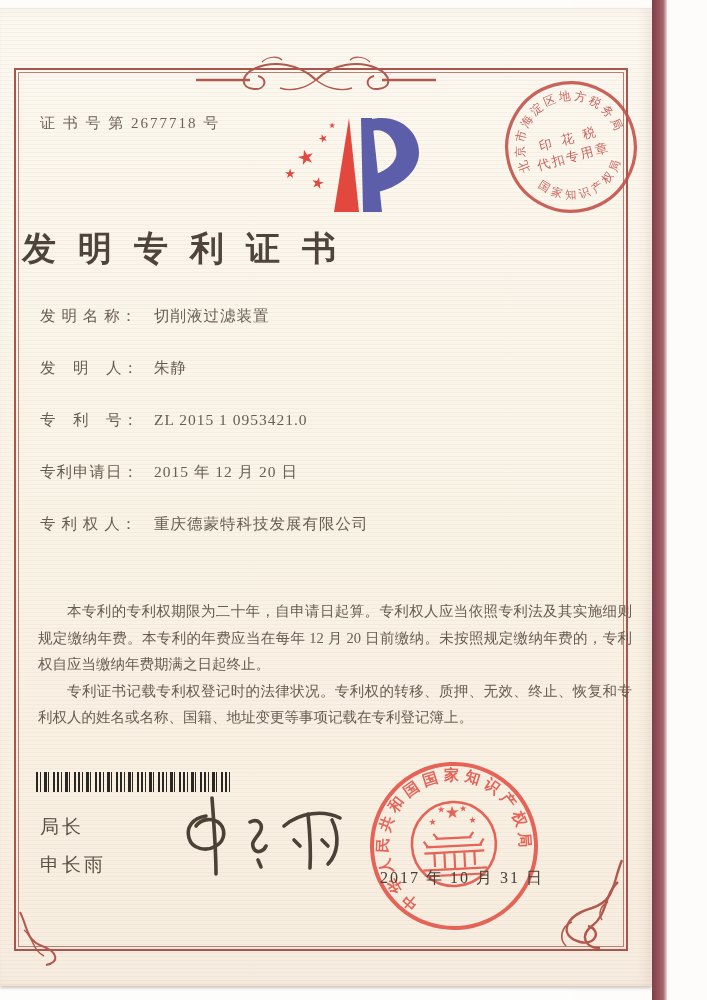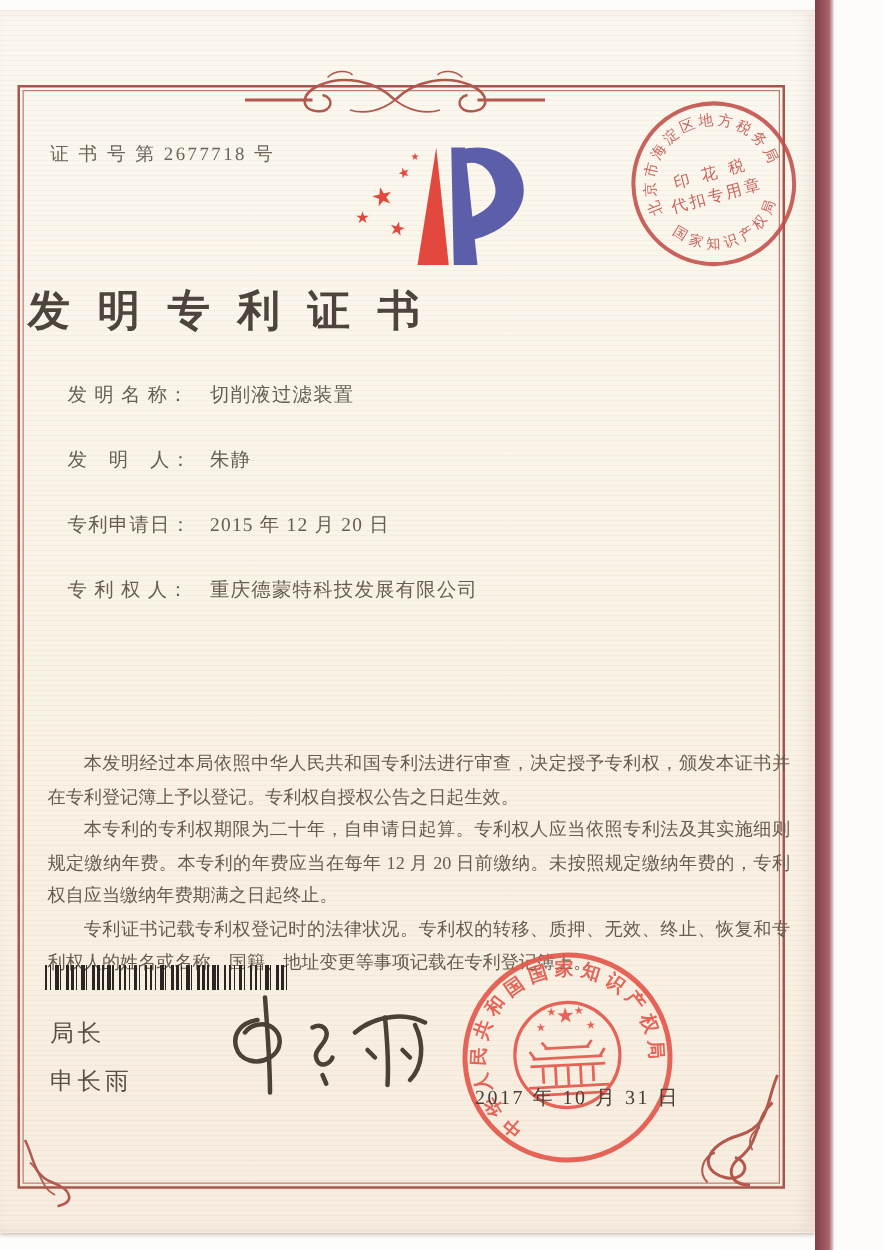--- a/index.html
+++ b/index.html
@@ -21,21 +21,21 @@
     position:absolute; left:14px; top:60px; width:614px; height:883px;
     border:2px solid #a8554d;
   }
   .frame::after { content:""; position:absolute; inset:2px; border:1px solid #bd7d72; }
   .ornament { position:absolute; color:#b2584c; }
   .cert-no { position:absolute; left:40px; top:106px; font-size:15px; letter-spacing:2px; color:#6d6357; }
   .logo { position:absolute; left:276px; top:106px; }
   .tax-seal { position:absolute; left:496px; top:64px; transform:rotate(-15deg); opacity:0.88; }
   .title { position:absolute; left:0; width:644px; top:218px; 
     font-size:34px; font-weight:bold; color:#4e443b; letter-spacing:22px; text-indent:22px; }
-  .fields { position:absolute; left:54px; top:298px; width:560px; }
+  .fields { position:absolute; left:40px; top:298px; width:560px; }
   .field-row { height:52px; font-size:15.5px; color:#675d50; letter-spacing:1px; }
   .field-row .lab { display:inline-block; min-width:108px; }
   .field-row .val { margin-left:6px; }
   .paras { position:absolute; left:38px; top:590px; width:594px; font-size:14.5px;
     line-height:26.5px; color:#665c4f; text-align:justify; }
   .paras p { text-indent:2em; }
   .barcode { position:absolute; left:36px; top:764px; width:196px; height:20px;
     background:repeating-linear-gradient(90deg,
       #2a2723 0 2px, transparent 2px 4px,
       #2a2723 4px 5px, transparent 5px 8px,
@@ -119,29 +119,31 @@
     <div class="title">发明专利证书</div>
 
     <div class="fields">
       <div class="field-row">
         <span class="lab">发 明 名 称：</span><span class="val">切削液过滤装置</span>
       </div>
       <div class="field-row">
         <span class="lab">发　明　人：</span><span class="val">朱静</span>
       </div>
       <div class="field-row">
+        <span class="lab">专　利　号：</span><span class="val">ZL 2015 1 0953421.0</span>
+      </div>
+      <div class="field-row">
         <span class="lab">专利申请日：</span><span class="val">2015 年 12 月 20 日</span>
       </div>
       <div class="field-row">
         <span class="lab">专 利 权 人：</span><span class="val">重庆德蒙特科技发展有限公司</span>
       </div>
     </div>
 
     <div class="paras">
-      <p>本发明经过本局依照中华人民共和国专利法进行审查，决定授予专利权，颁发本证书并在专利登记簿上予以登记。专利权自授权公告之日起生效。</p>
       <p>本专利的专利权期限为二十年，自申请日起算。专利权人应当依照专利法及其实施细则规定缴纳年费。本专利的年费应当在每年 12 月 20 日前缴纳。未按照规定缴纳年费的，专利权自应当缴纳年费期满之日起终止。</p>
       <p>专利证书记载专利权登记时的法律状况。专利权的转移、质押、无效、终止、恢复和专利权人的姓名或名称、国籍、地址变更等事项记载在专利登记簿上。</p>
     </div>
 
     <div class="barcode"></div>
 
     <div class="sig-block">
       <div>局长</div>
       <div>申长雨</div>
     </div>

